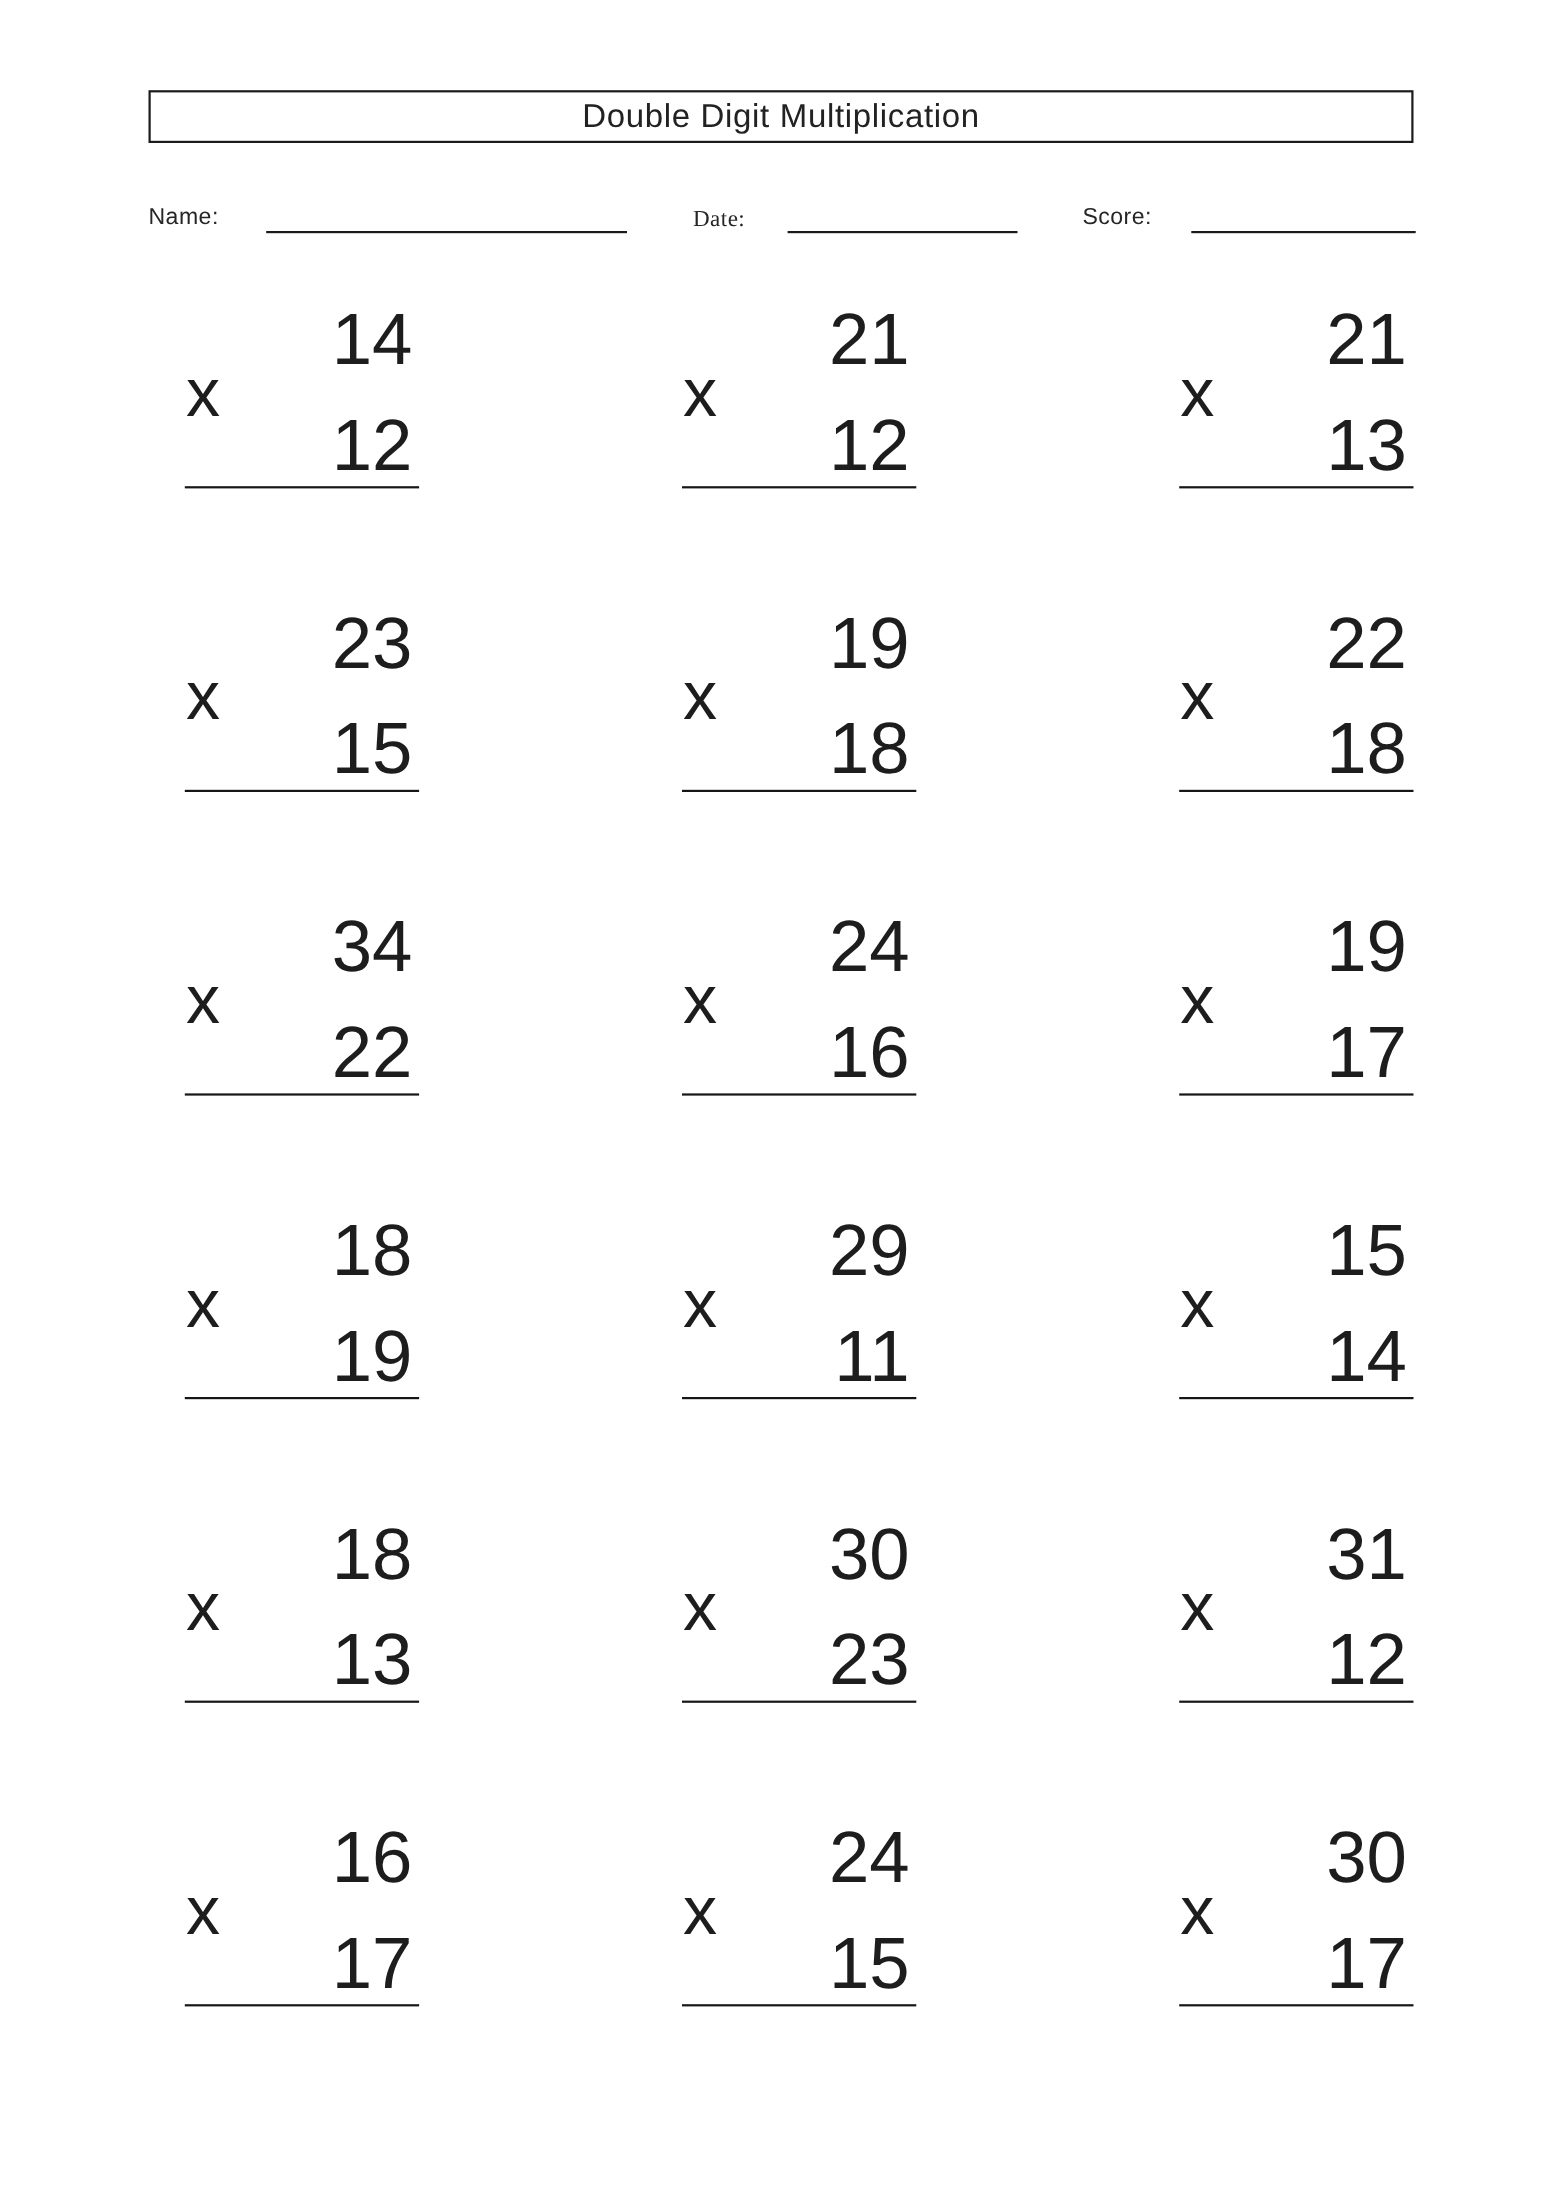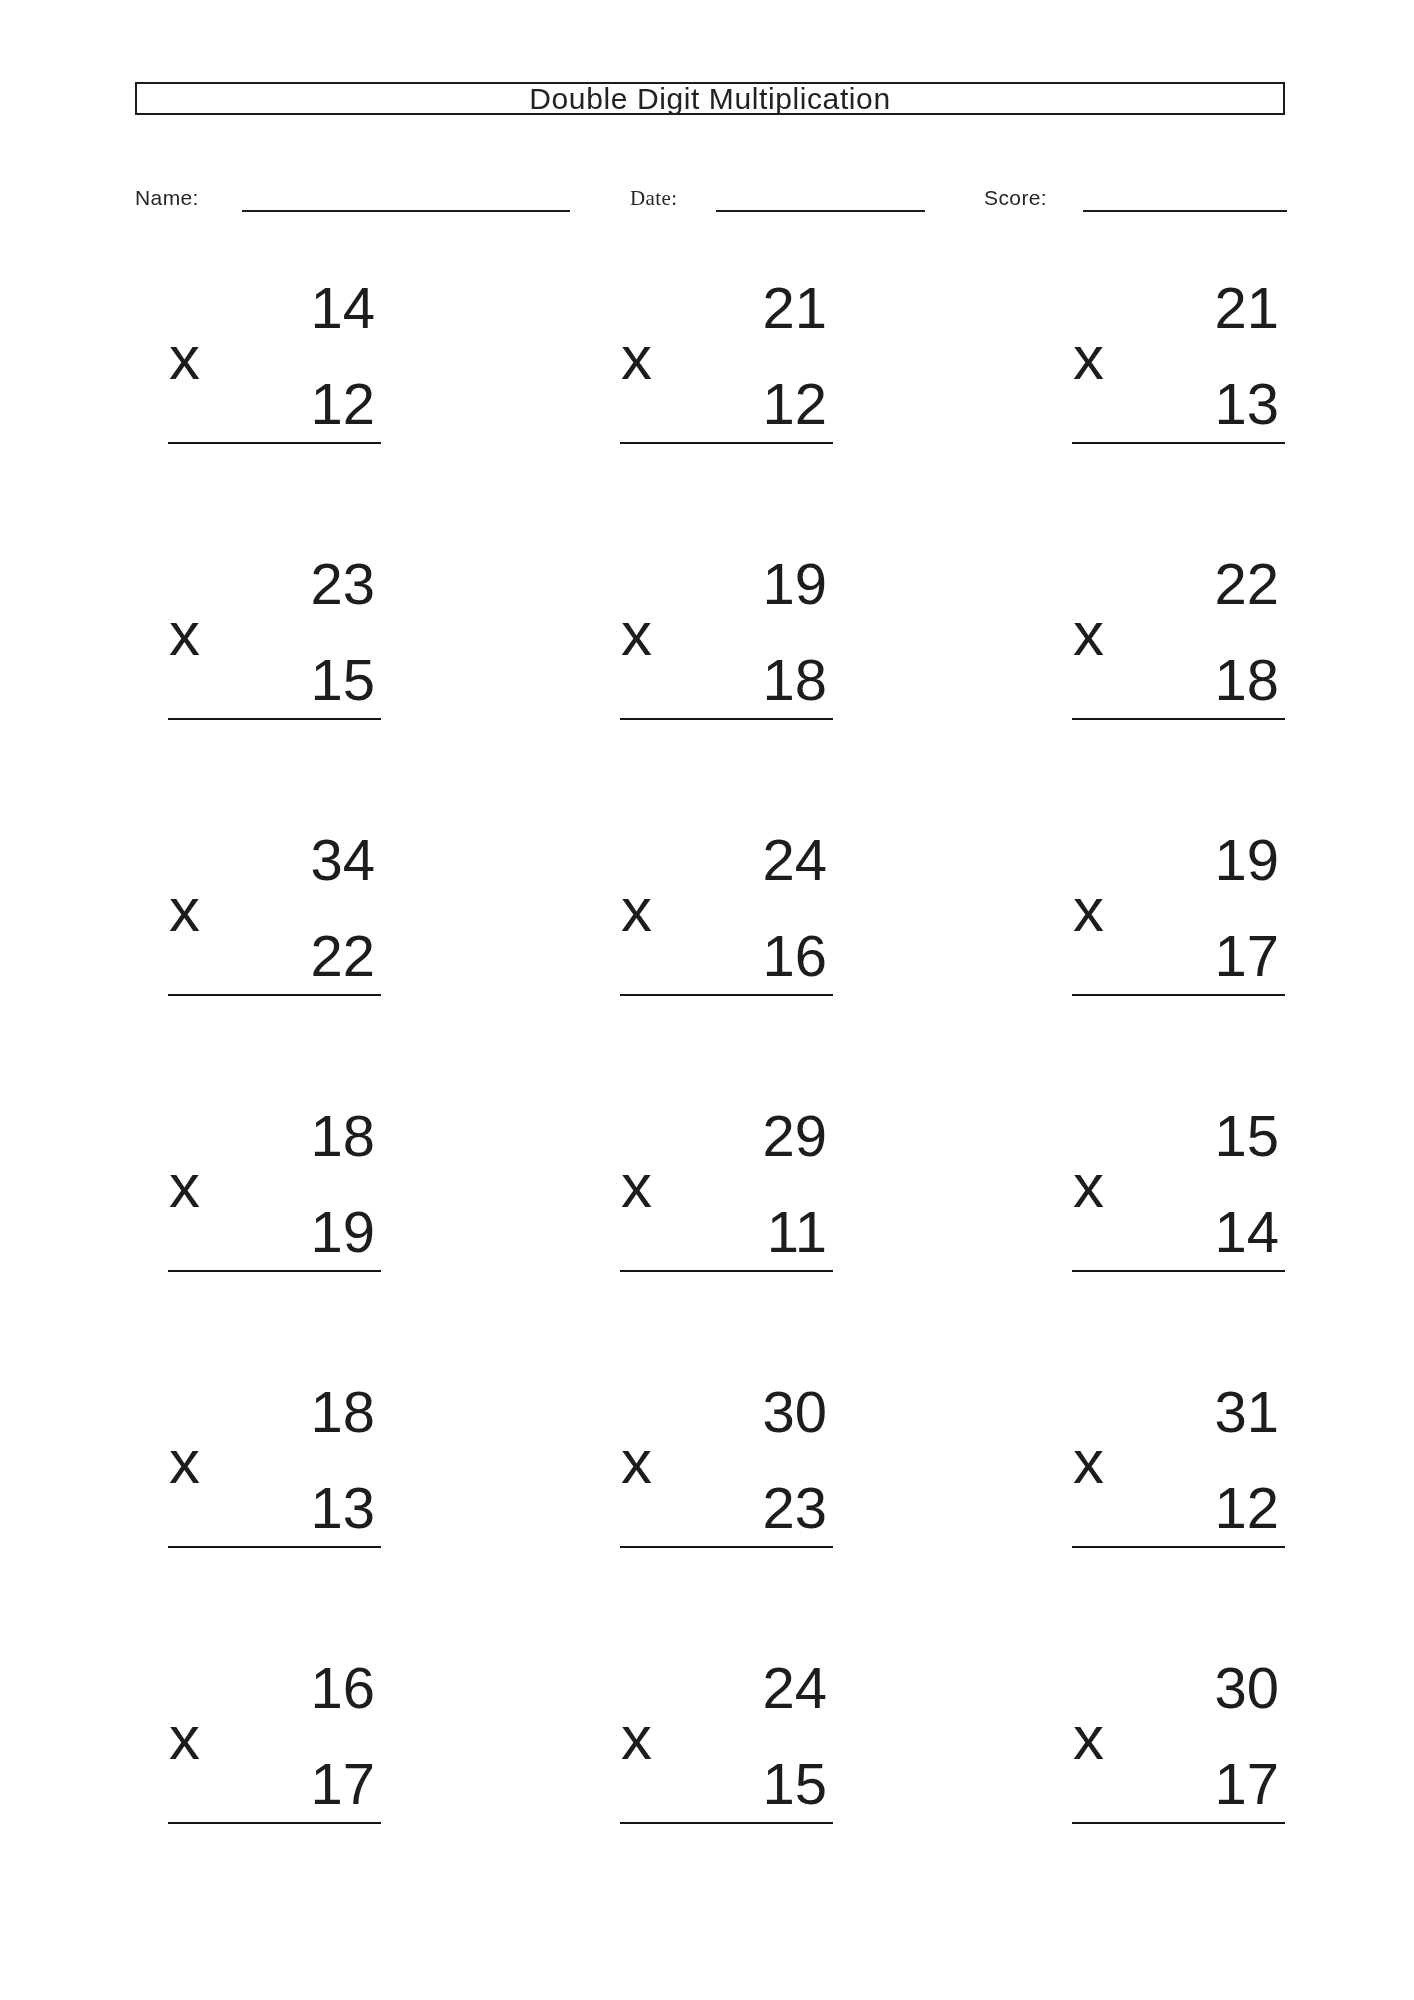--- a/index.html
+++ b/index.html
@@ -8,21 +8,21 @@
     width:1414px; height:2000px;
     background:#ffffff;
     font-family:"Liberation Sans", sans-serif;
     color:#1e1e1e;
     overflow:hidden;
   }
 
   
   .title-box {
     position:absolute; left:135px; top:82px;
-    width:1150px; height:33px;
+    width:1150px; height:48px;
     border:2px solid #1b1b1b;
     box-sizing:border-box;
     display:flex; align-items:center; justify-content:center;
     background:#ffffff;
   }
   .title-text {
     font-size:30px; letter-spacing:0.6px; color:#222222; white-space:nowrap;
   }
 
   
@@ -52,21 +52,21 @@
   .row-2 { top:829px; }
   .row-3 { top:1105px; }
   .row-4 { top:1381px; }
   .row-5 { top:1657px; }
 
   .nums {
     display:flex; flex-direction:column; align-items:flex-end;
     row-gap:34px; padding-right:6px;
   }
   .num {
-    font-size:58px; line-height:62px; color:#1d1d1d; white-space:nowrap;
+    font-size:66px; line-height:62px; color:#1d1d1d; white-space:nowrap;
   }
   .x-sign {
     position:absolute; left:1px; top:50px;
     font-size:62px; line-height:62px; color:#1d1d1d;
   }
   .rule {
     margin-top:7px; width:100%;
     border-bottom:2.5px solid #161616;
   }
 </style>

